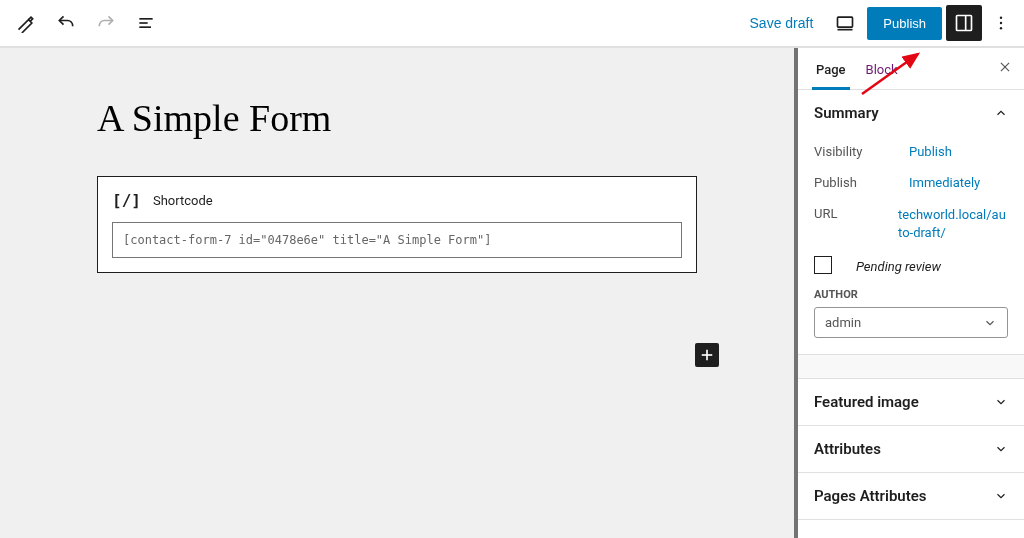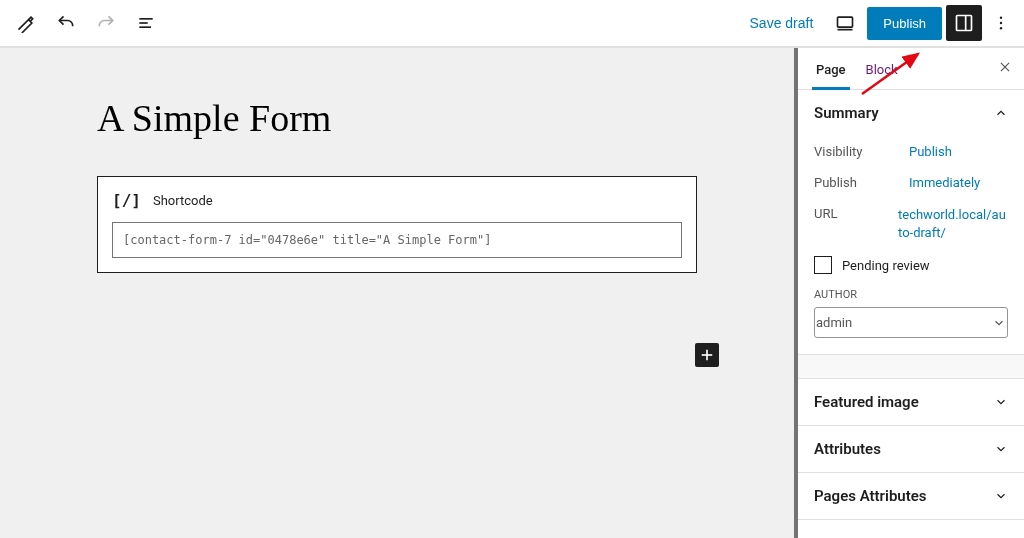--- a/index.html
+++ b/index.html
@@ -174,38 +174,39 @@
   }
   .row {
     display: flex;
     padding: 8px 0;
   }
   .row .label { width: 95px; color: #555; }
   .row .val-link { color: #007cba; }
   .row .val-block { color:#007cba; max-width:110px; word-break: break-word; line-height:1.4; }
 
   .checkbox-row {
-    display:flex; align-items:center; gap:10px;
+    display:flex; align-items:flex-end; gap:24px;
     padding: 6px 0 14px;
+    font-style: italic;
   }
   .checkbox-row .box {
     width:18px;height:18px;border:1.5px solid #1e1e1e;
   }
   .author-label {
     text-transform: uppercase;
     font-size: 11px;
-    font-weight: 400;
+    font-weight: 700;
     color: #555;
     padding-bottom: 6px;
   }
   .author-select {
     width: 100%;
     border: 1px solid #949494;
     border-radius: 3px;
-    padding: 7px 1px;
+    padding: 7px 10px;
     display:flex; justify-content:space-between; align-items:center;
     color:#555;
   }
   .chev { width:14px;height:14px; }
   .spacer { height: 24px; border-bottom:1px solid #e0e0e0; background:#f8f8f8; }
 </style>
 </head>
 <body>
 
 <div class="top-bar">

